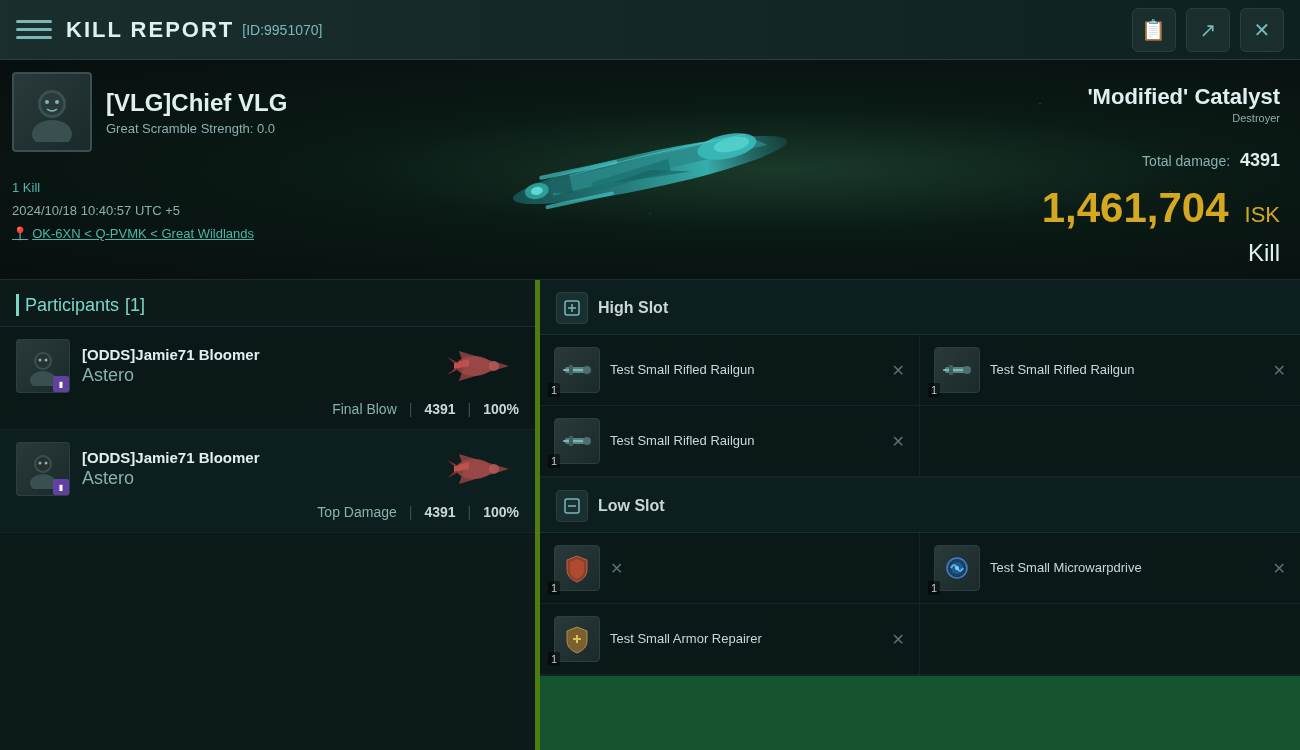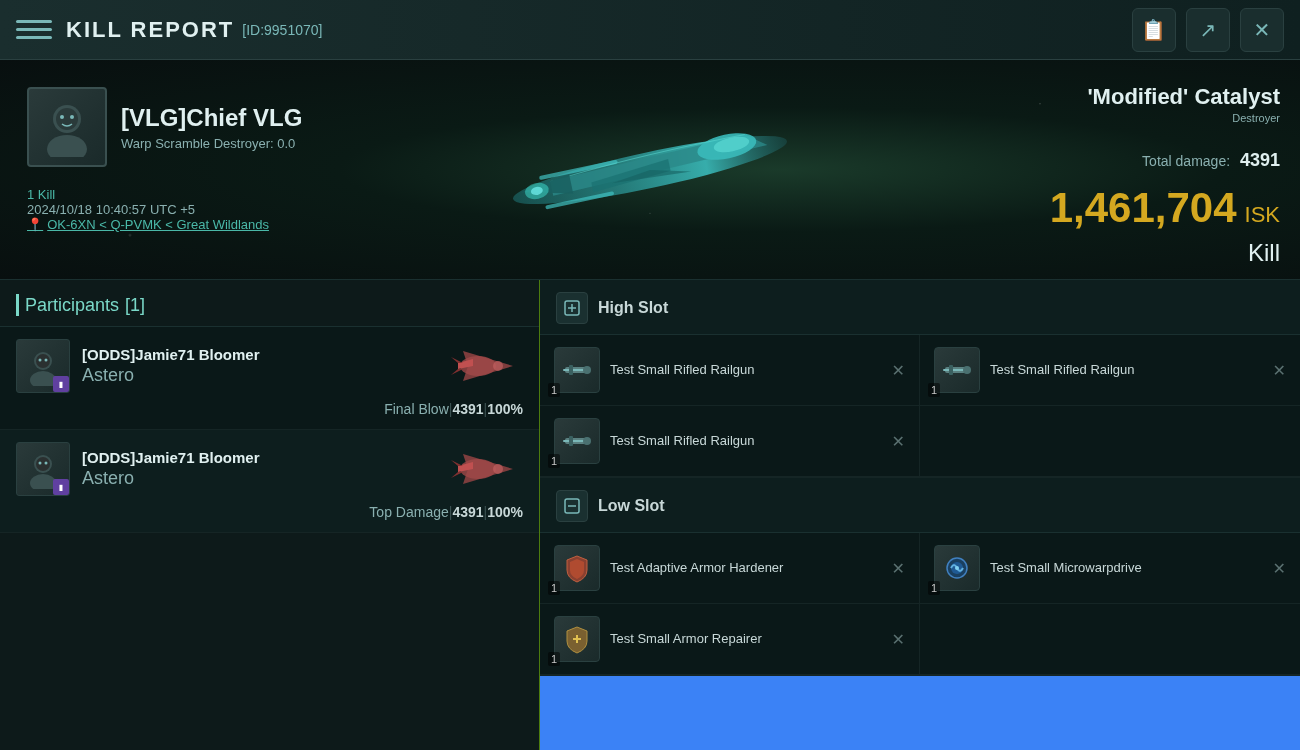--- a/index.html
+++ b/index.html
@@ -86,23 +86,24 @@
       position: absolute;
       inset: 0;
       background-image: radial-gradient(1px 1px at 20% 30%, rgba(255,255,255,0.4) 0%, transparent 100%),
                         radial-gradient(1px 1px at 80% 20%, rgba(255,255,255,0.3) 0%, transparent 100%),
                         radial-gradient(1px 1px at 50% 70%, rgba(255,255,255,0.2) 0%, transparent 100%),
                         radial-gradient(2px 2px at 10% 80%, rgba(255,255,255,0.15) 0%, transparent 100%),
                         radial-gradient(1px 1px at 90% 60%, rgba(255,255,255,0.25) 0%, transparent 100%);
     }
     .hero-left {
       width: 340px;
-      padding: 27px;
+      padding: 12px;
       display: flex;
       flex-direction: column;
+      gap: 8px;
       z-index: 2;
     }
     .hero-pilot-row {
       display: flex;
       align-items: center;
       gap: 14px;
     }
     .pilot-avatar {
       width: 80px;
       height: 80px;
@@ -217,21 +218,21 @@
     
     .main {
       display: flex;
       height: calc(750px - 60px - 220px);
     }
 
     
     .left-panel {
       width: 540px;
       background: #0d1a1a;
-      border-right: 1px solid #4d7c0f;
+      border-right: 5px solid #4d7c0f;
       padding: 0;
       overflow-y: auto;
     }
     .participants-header {
       padding: 14px 16px 10px;
       font-size: 18px;
       color: #7ad8c8;
       border-bottom: 1px solid #1a3030;
       display: flex;
       align-items: center;
@@ -299,37 +300,38 @@
       width: 80px;
       height: 54px;
       display: flex;
       align-items: center;
       justify-content: center;
     }
     .participant-stats {
       display: flex;
       align-items: center;
       justify-content: flex-end;
+      gap: 12px;
       margin-top: 8px;
       font-size: 14px;
       color: #8ab0b0;
     }
     .stat-divider {
       color: #3a5050;
     }
     .stat-value {
       color: #c8d8d8;
       font-weight: 600;
     }
     .final-blow-label { color: #8ab0b0; }
 
     
     .right-panel {
       flex: 1;
-      background: #3b82f6;
+      background: #14532d;
       overflow-y: auto;
       padding: 0;
     }
 
     .slot-section { margin-bottom: 0; }
     .slot-header {
       display: flex;
       align-items: center;
       gap: 10px;
       padding: 12px 16px 10px;
@@ -443,21 +445,21 @@
           <circle cx="30" cy="22" r="14" fill="#3a5050"></circle>
           <ellipse cx="30" cy="52" rx="20" ry="14" fill="#3a5050"></ellipse>
           <circle cx="30" cy="22" r="11" fill="#2a3a3a"></circle>
           <circle cx="25" cy="20" r="2" fill="#7ab8b8"></circle>
           <circle cx="35" cy="20" r="2" fill="#7ab8b8"></circle>
           <path d="M25 27 Q30 31 35 27" stroke="#7ab8b8" stroke-width="1.5" fill="none"></path>
         </svg>
       </div>
       <div class="pilot-info">
         <div class="pilot-name">[VLG]Chief VLG</div>
-        <div class="pilot-warp">Warp Scramble Destroyer: 0.0</div>
+        <div class="pilot-warp">Great Scramble Strength: 0.0</div>
       </div>
     </div>
     <div class="kill-count">1 Kill</div>
     <div class="kill-time">2024/10/18 10:40:57 UTC +5</div>
     <div class="kill-location">
       📍 <span>OK-6XN &lt; Q-PVMK &lt; Great Wildlands</span>
     </div>
   </div>
 
   <div class="hero-ship">
@@ -498,21 +500,21 @@
     </svg>
   </div>
 
   <div class="hero-right">
     <div class="ship-type">'Modified' Catalyst</div>
     <div class="ship-class">Destroyer</div>
     <div class="damage-label">
       <span>Total damage:</span>
       <span class="damage-value" style="color:#e0f0f0;font-size:18px;font-weight:600;margin-left:6px;">4391</span>
     </div>
-    <div style="display:flex;align-items:baseline;margin-top:8px;">
+    <div style="display:flex;align-items:baseline;gap:8px;margin-top:8px;">
       <span class="isk-value">1,461,704</span>
       <span class="isk-label">ISK</span>
     </div>
     <div class="kill-label">Kill</div>
   </div>
 </div>
 
 <div class="main">
 
   <div class="left-panel">
@@ -668,21 +670,20 @@
       <div class="items-grid">
 
         <div class="item-cell">
           <span class="item-qty">1</span>
           <div class="item-icon">
             <svg width="32" height="32" viewBox="0 0 32 32">
               <path d="M16,4 L26,8 L26,18 Q26,26 16,30 Q6,26 6,18 L6,8 Z" fill="#8a4030" stroke="#c06040" stroke-width="1"></path>
               <path d="M16,7 L23,10 L23,18 Q23,24 16,27 Q9,24 9,18 L9,10 Z" fill="#c05030" opacity="0.7"></path>
             </svg>
           </div>
-          <span class="item-name">Test Adaptive Armor Hardener</span>
           <span class="item-remove">✕</span>
         </div>
 
         <div class="item-cell">
           <span class="item-qty">1</span>
           <div class="item-icon">
             <svg width="32" height="32" viewBox="0 0 32 32">
               <circle cx="16" cy="16" r="10" fill="#1a4060" stroke="#4080c0" stroke-width="1.5"></circle>
               <circle cx="16" cy="16" r="6" fill="#2060a0" opacity="0.8"></circle>
               <path d="M10,16 Q13,10 16,16 Q19,22 22,16" stroke="#60b0e0" stroke-width="2" fill="none"></path>

